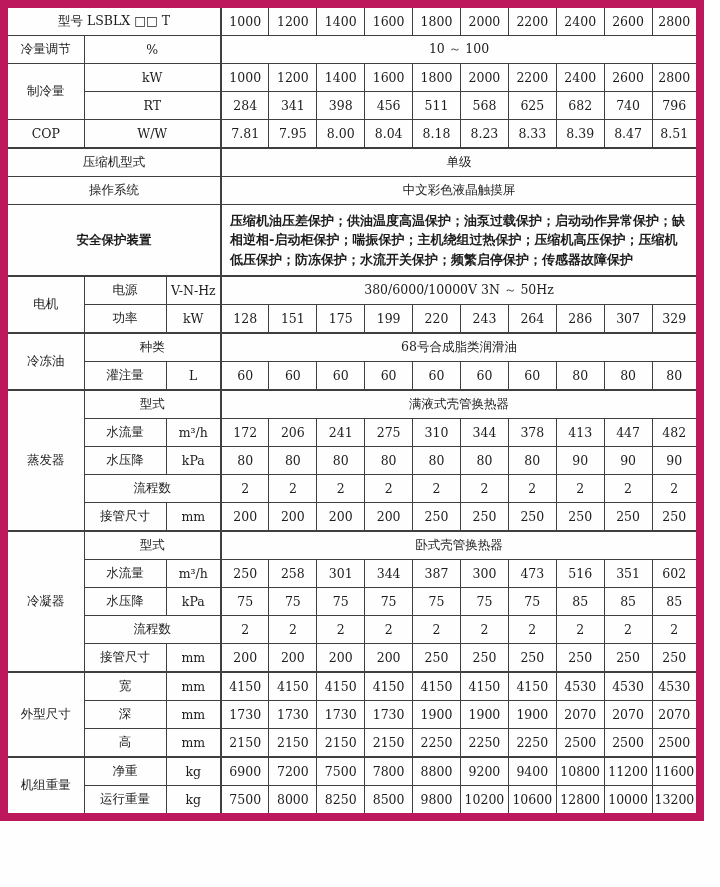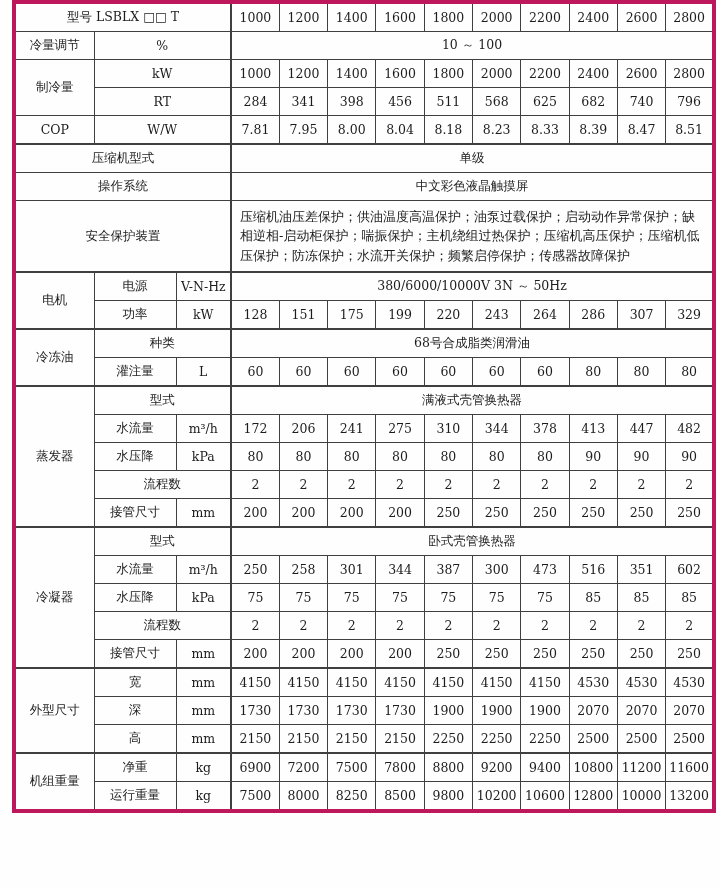--- a/index.html
+++ b/index.html
@@ -20,41 +20,41 @@
     margin: 8px 0 9px 30px;
     font-size: 16px;
     font-weight: 500;
     letter-spacing: 1px;
     color: #111;
   }
   table.spec {
     border-collapse: collapse;
     table-layout: fixed;
     width: 704px;
-    margin-left: 12px;
-    border: 4px solid #be185d;
+    margin-left: 0;
+    border: 8px solid #be185d;
   }
   table.spec td {
     border: 1px solid #3f3f3f;
     text-align: center;
     vertical-align: middle;
     font-size: 12.5px;
     height: 27px;
     padding: 0 2px;
     overflow: hidden;
     white-space: nowrap;
   }
   table.spec td.left {
     text-align: left;
     white-space: normal;
     padding: 4px 8px;
     line-height: 1.5;
     font-size: 13px;
   }
-  table.spec tr.tall td { height: 62px; }
+  table.spec tr.tall td { height: 62px; font-weight: bold; }
   table.spec tr.top td { border-top-width: 2px; }
   table.spec td.dl { border-left-width: 2px; }
 </style>
 </head>
 <body>
 
 <div class="page">
   <table class="spec">
     <colgroup>
       <col style="width:80px">

